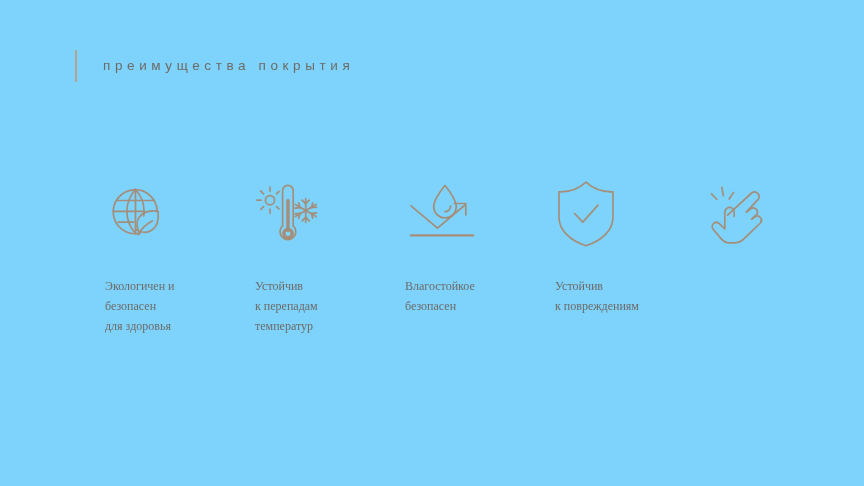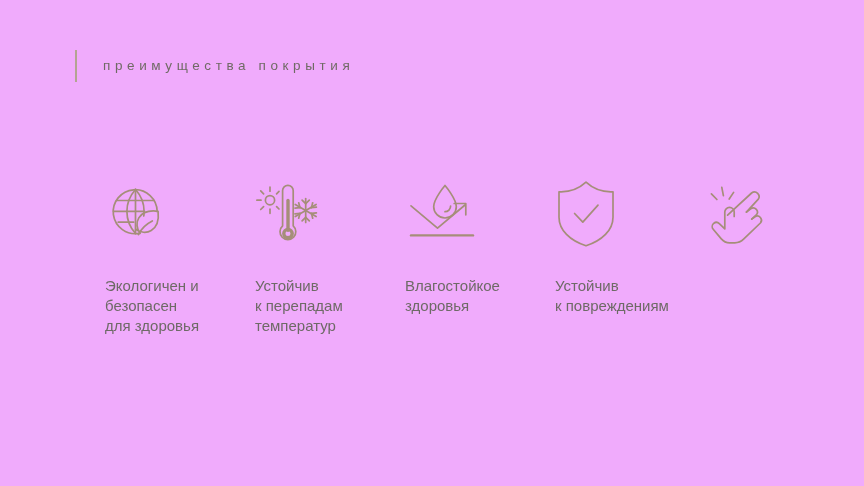--- a/index.html
+++ b/index.html
@@ -10,21 +10,21 @@
     width: 864px;
     height: 486px;
     overflow: hidden;
     font-family: "Liberation Sans", sans-serif;
     background: #f1eae0;
   }
   .slide {
     position: relative;
     width: 864px;
     height: 486px;
-    background: #f0abfc;
+    background: #7dd3fc;
     box-sizing: border-box;
   }
 
   
   .heading-block {
     position: absolute;
     left: 75px;
     top: 50px;
     display: flex;
     align-items: center;
@@ -67,25 +67,26 @@
     display: flex;
     align-items: center;
     justify-content: flex-start;
   }
   .feature-icon svg {
     display: block;
     overflow: visible;
   }
   .feature-label {
     margin-top: 26px;
-    font-size: 15px;
+    font-size: 12px;
     line-height: 20px;
     color: #6e6a66;
     white-space: pre-line;
     font-weight: 400;
+    font-family: Liberation Serif, serif;
   }
 </style>
 </head>
 <body>
 
 <div class="slide">
 
   <div class="heading-block">
     <div class="heading-rule"></div>
     <div class="heading-text">преимущества покрытия</div>
@@ -159,21 +160,21 @@
           <path d="M40 4.5c0 0-11.3 13.2-11.3 21.2a11.3 11.3 0 0 0 22.6 0C51.3 17.7 40 4.5 40 4.5z"></path>
           <path d="M45.6 25.1a5.6 5.6 0 0 1-5.6 5.6"></path>
 
           <path d="M6 24.8l26.5 22.4 27.5-23.2"></path>
           <path d="M49.2 22.5h11.6v11.3"></path>
 
           <path d="M6 54.4h62" stroke-width="2.4"></path>
         </svg>
       </div>
       <div class="feature-label">Влагостойкое
-здоровья</div>
+безопасен</div>
     </div>
 
     <div class="feature">
       <div class="feature-icon">
         <svg width="62" height="70" viewBox="0 0 62 70" fill="none" stroke="#a58e79" stroke-width="1.7" stroke-linecap="round" stroke-linejoin="round">
           <path d="M31 3.2c-7.2 6.6-17.2 10.1-27 9.6v25.4c0 13 11 23.3 27 28.6 16-5.3 27-15.6 27-28.6V12.8c-9.8.5-19.8-3-27-9.6z"></path>
           <path d="M19.6 34.5l8.2 8.6 15.2-17"></path>
         </svg>
       </div>
       <div class="feature-label">Устойчив

